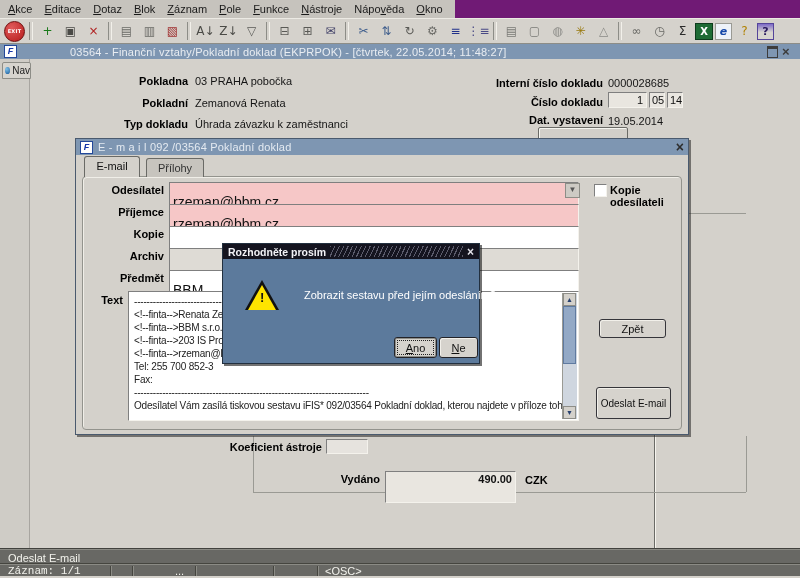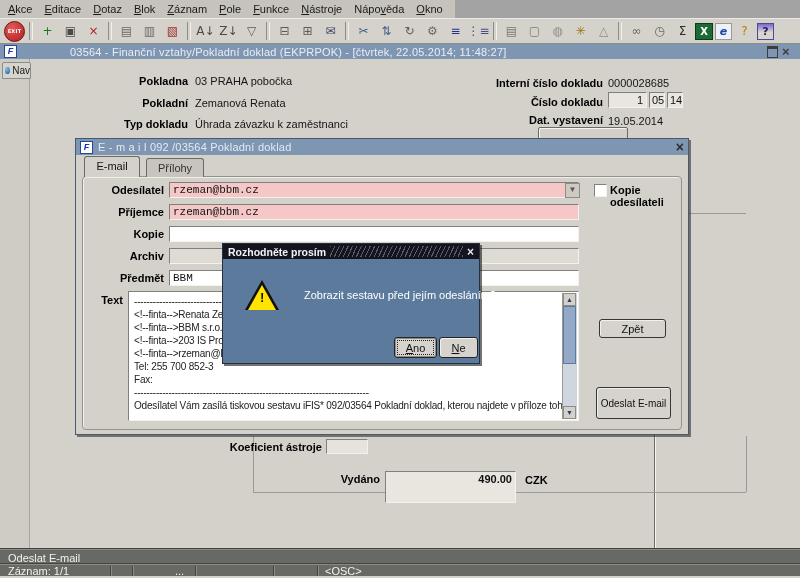--- a/index.html
+++ b/index.html
@@ -2,21 +2,21 @@
 <html><head>
 <meta charset="utf-8">
 <style>
   html,body{margin:0;padding:0;}
   body{width:800px;height:578px;font-family:"Liberation Sans",sans-serif;font-size:11px;
        background:#d4d1cb;position:relative;overflow:hidden;color:#111;}
   .abs{position:absolute;}
   u{text-decoration:underline;}
 
   
-  .menubar{left:0;top:0;width:800px;height:18px;background:#a3a3a3;}
+  .menubar{left:0;top:0;width:800px;height:18px;background:#701a75;}
   .menu-items{display:inline-flex;height:18px;align-items:center;background:#c6c3bd;padding:0 6px 0 2px;}
   .menu-item{padding:2px 6px;color:#1a1a1a;cursor:default;white-space:nowrap;}
   .toolbar{left:0;top:18px;width:800px;height:26px;background:#d5d2cc;border-top:1px solid #eceae4;
            border-bottom:1px solid #8d8d87;display:flex;align-items:center;padding-left:3px;box-sizing:border-box;}
   .tbtn{width:21px;height:20px;display:flex;align-items:center;justify-content:center;
         font-family:"DejaVu Sans",sans-serif;font-size:12px;margin:0 1px;cursor:default;}
   .tsep{width:2px;height:18px;border-left:1px solid #8d8d87;border-right:1px solid #f2f0ea;margin:0 3px;}
   .tbtn.exit{width:19px;height:19px;border-radius:50%;background:radial-gradient(circle at 35% 30%,#e05a5a,#b61c1c);
         border:1px solid #6e0e0e;color:#fff;font-size:5px;font-weight:bold;letter-spacing:.3px;}
   .tbtn.excel{background:#1d6b34;color:#fff;font-weight:bold;font-size:10px;border:1px solid #0d3b1c;
@@ -53,21 +53,21 @@
   .dialog{left:75px;top:79px;width:612px;height:295px;background:#d4d1cb;border:1px solid #4a5a6e;
           box-shadow:2px 2px 0 rgba(35,35,35,.55);z-index:10;}
   .dlg-titlebar{left:0;top:0;width:100%;height:16px;background:#7e96b2;display:flex;align-items:center;}
   .dlg-title{color:#e4eaf1;letter-spacing:.2px;}
   .dlg-close{position:absolute;right:4px;top:0;color:#2e2e2e;font-weight:bold;font-size:14px;line-height:16px;cursor:default;}
   .tab{background:#d4d1cb;border:1px solid #6a6a66;border-bottom:none;border-radius:3px 3px 0 0;
        text-align:center;box-sizing:border-box;padding-top:3px;z-index:2;}
   .tab.inactive{background:#c7c4be;color:#333;}
   .panel{left:6px;top:37px;width:598px;height:252px;border:1px solid #93938d;border-radius:4px;
          box-shadow:inset 1px 1px 0 #f0eee8;}
-  .dfield{height:16px;font-size:11px;padding:1px 3px;box-sizing:border-box;font-family:Liberation Mono, monospace;}
+  .dfield{height:16px;font-size:14px;padding:11px 3px;box-sizing:border-box;}
   .pink{background:#f6c7c7;}
   .gray{background:#dedbd5;}
   .combo-arrow{background:#cdcac4;border:1px solid #8d8d87;color:#55555;font-size:8px;line-height:12px;text-align:center;color:#555;}
   .checkbox{width:11px;height:11px;background:#fff;border:1px solid;border-color:#7f7f7f #f4f2ec #f4f2ec #7f7f7f;}
   .btn{background:#d6d3cd;border:1px solid #35353a;border-radius:3px;text-align:center;
        box-shadow:inset 1px 1px 0 #f2f0ea;display:flex;align-items:center;justify-content:center;cursor:default;}
   .textarea{background:#fff;border:1px solid;border-color:#7f7f7f #f4f2ec #f4f2ec #7f7f7f;box-sizing:border-box;overflow:hidden;}
   .tline{white-space:pre;font-size:10px;letter-spacing:-0.2px;line-height:13px;color:#222;padding-left:5px;}
   .sbar{position:absolute;right:1px;top:1px;width:14px;bottom:1px;background:#cfd6df;border-left:1px solid #9a9a94;}
   .sb-btn{position:absolute;left:0;width:13px;height:13px;background:#d4d1cb;border:1px solid #8d8d87;
@@ -277,21 +277,21 @@
     </div>
     <div class="abs c-msg" style="left:81px;top:45px;">Zobrazit sestavu před jejím odesláním?</div>
     <div class="abs c-btn default" style="left:171px;top:93px;width:41px;height:19px;" id="btn-yes"><u>A</u>no</div>
     <div class="abs c-btn" style="left:216px;top:93px;width:37px;height:19px;" id="btn-no"><u>N</u>e</div>
   </div>
 </div>
 
 <div class="abs statusbar">
   <div class="abs sb-row1">Odeslat E-mail</div>
   <div class="abs sb-sep-h"></div>
-  <div class="abs sb-row2" style="left:8px;">Záznam: 1/1</div>
+  <div class="abs sb-row2" style="left:8px;font-family:Liberation Mono, monospace;">Záznam: 1/1</div>
   <div class="abs sb-div" style="left:110px;"></div>
   <div class="abs sb-div" style="left:132px;"></div>
   <div class="abs sb-row2" style="left:175px;">...</div>
   <div class="abs sb-div" style="left:195px;"></div>
   <div class="abs sb-div" style="left:273px;"></div>
   <div class="abs sb-div" style="left:317px;"></div>
   <div class="abs sb-row2" style="left:325px;">&lt;OSC&gt;</div>
 </div>
 <div class="abs bottom-strip"></div>
 

